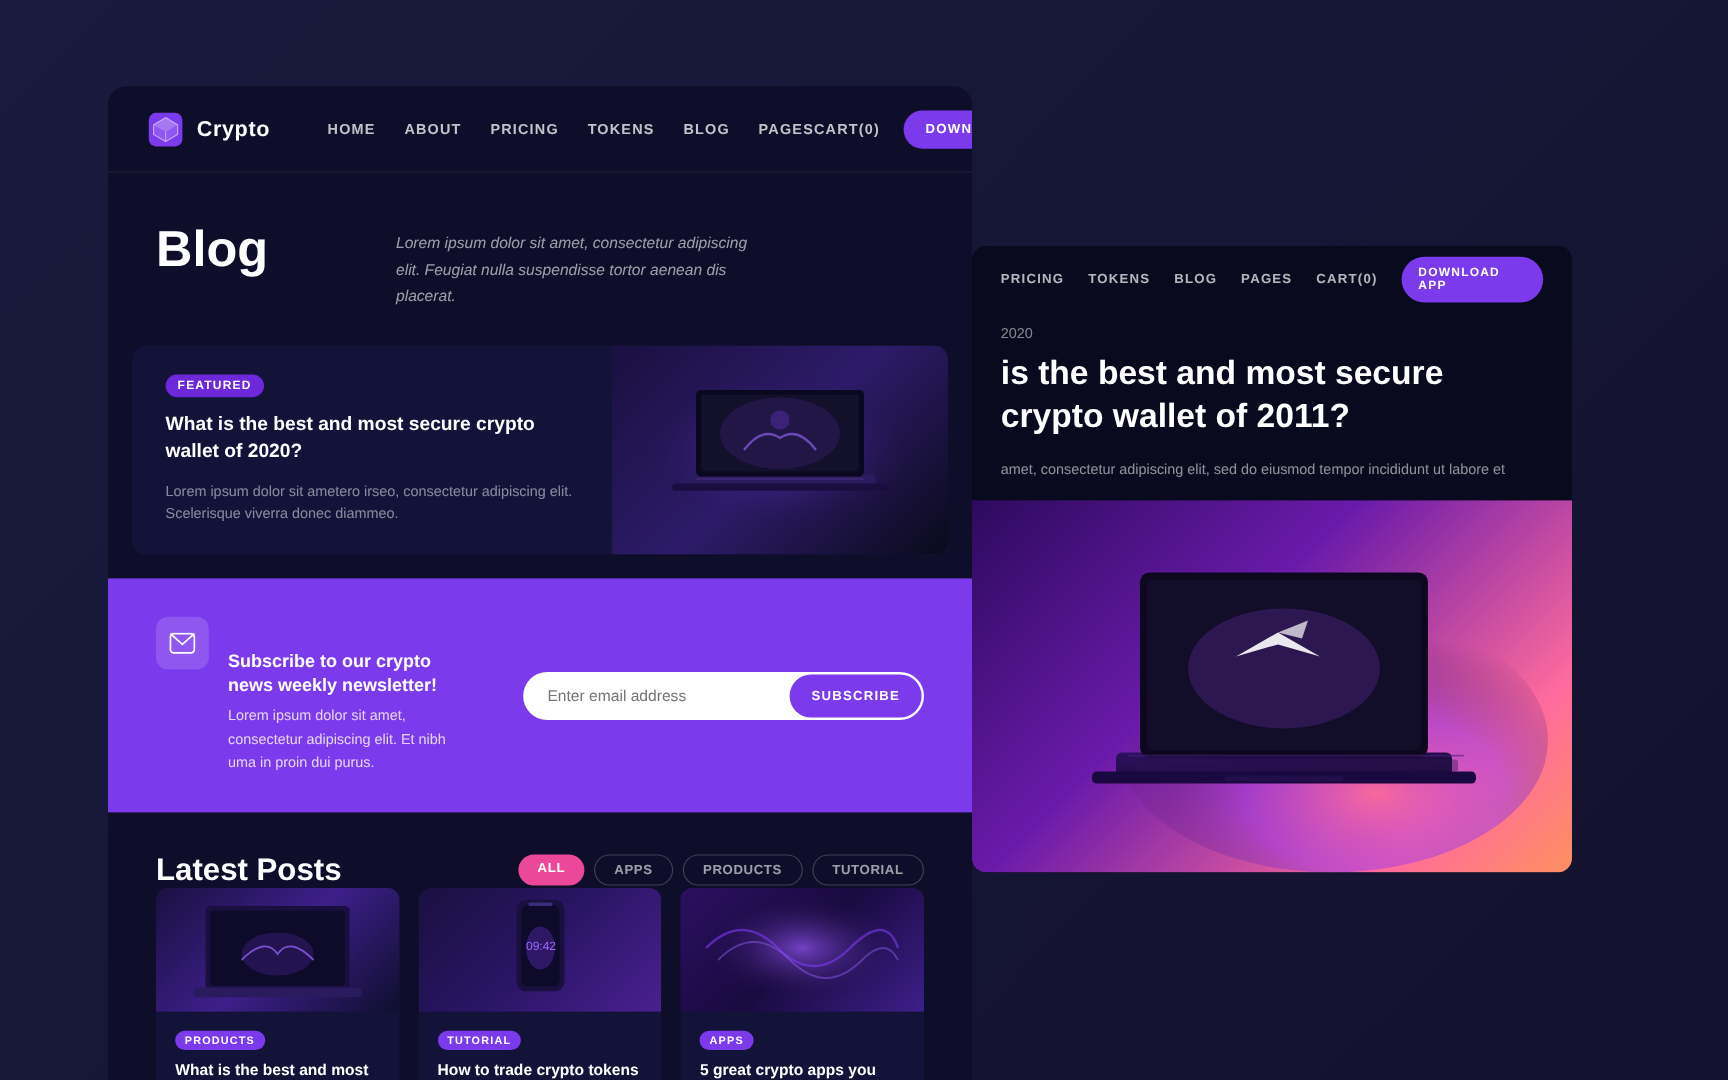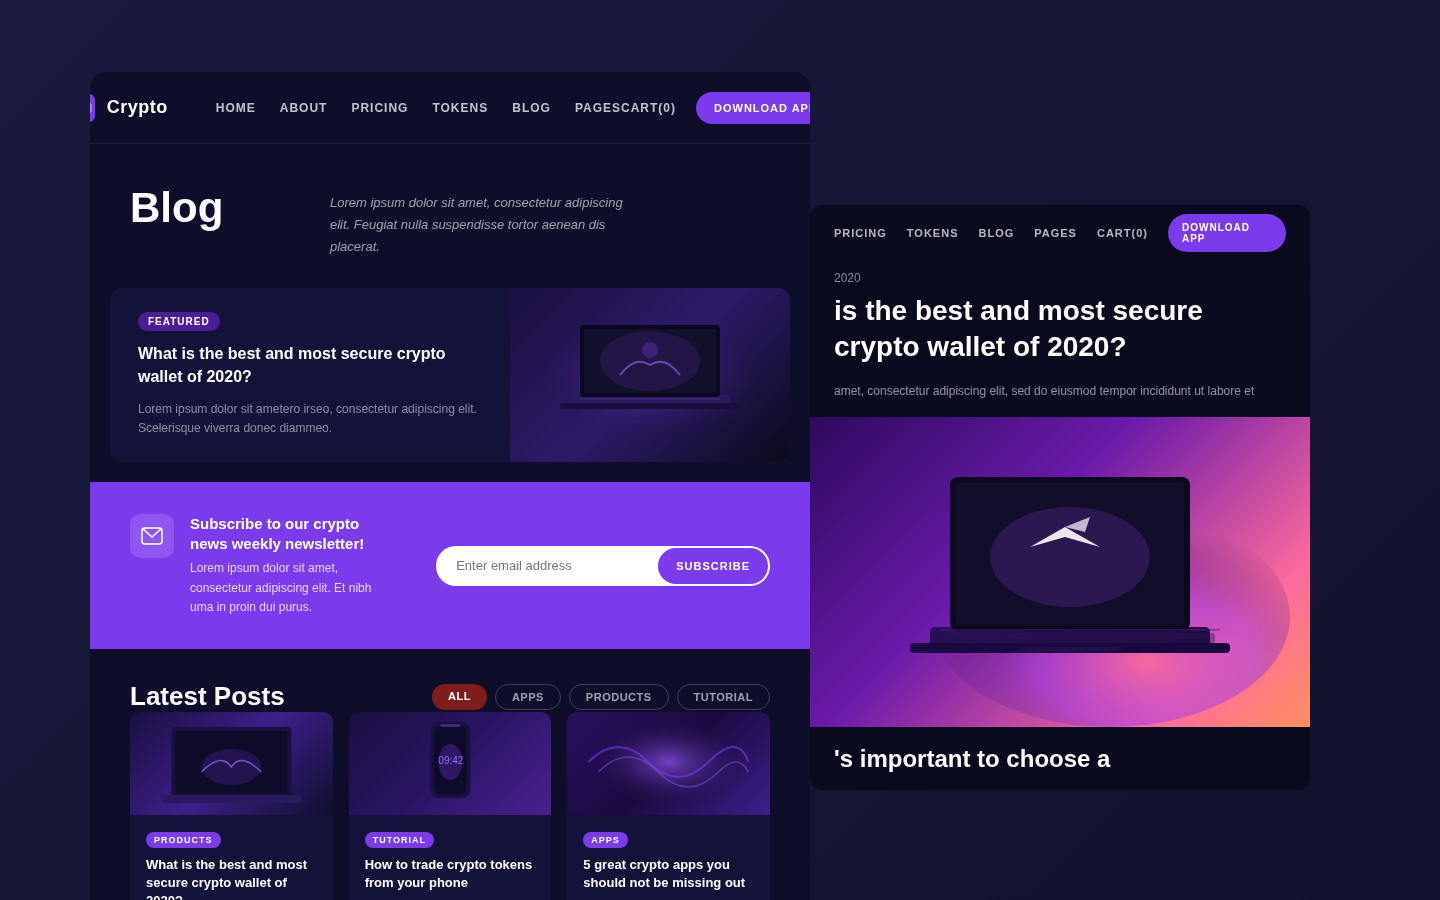--- a/index.html
+++ b/index.html
@@ -32,21 +32,20 @@
     }
 
     
     .navbar {
       display: flex;
       align-items: center;
       padding: 0 32px;
       height: 72px;
       border-bottom: 1px solid rgba(255,255,255,0.07);
       background: #0e0e2a;
-      justify-content: center;
     }
     .logo-area {
       display: flex;
       align-items: center;
       gap: 10px;
       margin-right: 24px;
     }
     .logo-icon {
       width: 32px;
       height: 32px;
@@ -131,21 +130,21 @@
       min-height: 160px;
     }
     .featured-content {
       padding: 24px 28px;
       flex: 1;
       display: flex;
       flex-direction: column;
       gap: 12px;
     }
     .featured-badge {
-      background: #4c1d95;
+      background: #6d28d9;
       color: #fff;
       font-size: 10px;
       font-weight: 700;
       letter-spacing: 1px;
       padding: 4px 10px;
       border-radius: 20px;
       display: inline-block;
       width: fit-content;
     }
     .featured-title {
@@ -191,20 +190,21 @@
       border-radius: 10px;
       display: flex;
       align-items: center;
       justify-content: center;
       flex-shrink: 0;
     }
     .newsletter-texts {
       display: flex;
       flex-direction: column;
       gap: 6px;
+      margin-top: 28px;
     }
     .newsletter-title {
       color: #fff;
       font-size: 15px;
       font-weight: 700;
       line-height: 1.3;
     }
     .newsletter-desc {
       color: rgba(255,255,255,0.8);
       font-size: 12px;
@@ -260,21 +260,21 @@
     }
     .filter-tab {
       padding: 6px 16px;
       border-radius: 20px;
       font-size: 11px;
       font-weight: 700;
       letter-spacing: 0.5px;
       cursor: pointer;
     }
     .filter-tab.active {
-      background: #7f1d1d;
+      background: #ec4899;
       color: #fff;
       text-align: right;
     }
     .filter-tab.inactive {
       background: transparent;
       color: rgba(255,255,255,0.6);
       border: 1px solid rgba(255,255,255,0.2);
     }
     .posts-grid {
       display: grid;
@@ -574,21 +574,21 @@
       <span class="right-nav-link">TOKENS</span>
       <span class="right-nav-link">BLOG</span>
       <span class="right-nav-link">PAGES</span>
     </div>
     <span class="right-cart">CART(0)</span>
     <div class="right-download-btn">DOWNLOAD APP</div>
   </nav>
 
   <div class="right-date">2020</div>
   <h2 class="right-article-title">
-    <span>is the best and most secure crypto wallet of 2020?</span>
+    <span>is the best and most secure crypto wallet of 2011?</span>
   </h2>
   <p class="right-article-excerpt">amet, consectetur adipiscing elit, sed do eiusmod tempor incididunt ut labore et</p>
 
   <div class="right-article-image">
 
     <svg width="460" height="310" viewBox="0 0 460 310">
       <defs>
         <radialGradient id="heroGlow" cx="60%" cy="70%" r="60%">
           <stop offset="0%" stop-color="#ff6b9d" stop-opacity="0.8"></stop>
           <stop offset="50%" stop-color="#9b3aed" stop-opacity="0.5"></stop>
@@ -613,14 +613,13 @@
 
       <rect x="190" y="230" width="100" height="4" rx="2" fill="#2a1555" opacity="0.5"></rect>
 
       <ellipse cx="240" cy="140" rx="80" ry="50" fill="#9b3aed" opacity="0.2"></ellipse>
 
       <path d="M200 130 L235 110 L270 130 L235 120 Z" fill="white" opacity="0.9"></path>
       <path d="M235 110 L260 100 L255 115 Z" fill="white" opacity="0.7"></path>
     </svg>
   </div>
 
-  <div class="right-bottom-text">'s important to choose a</div>
 </div>
 
 </body></html>

